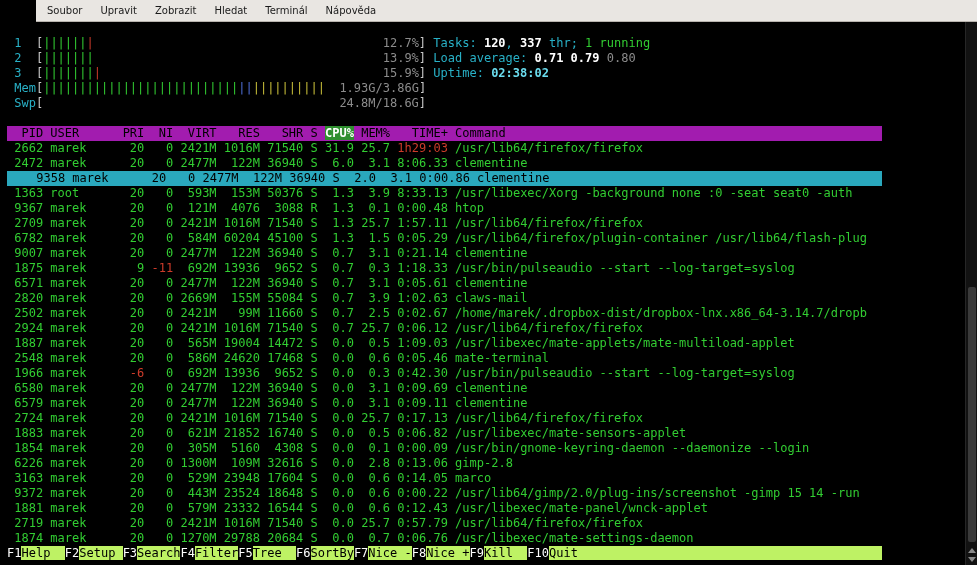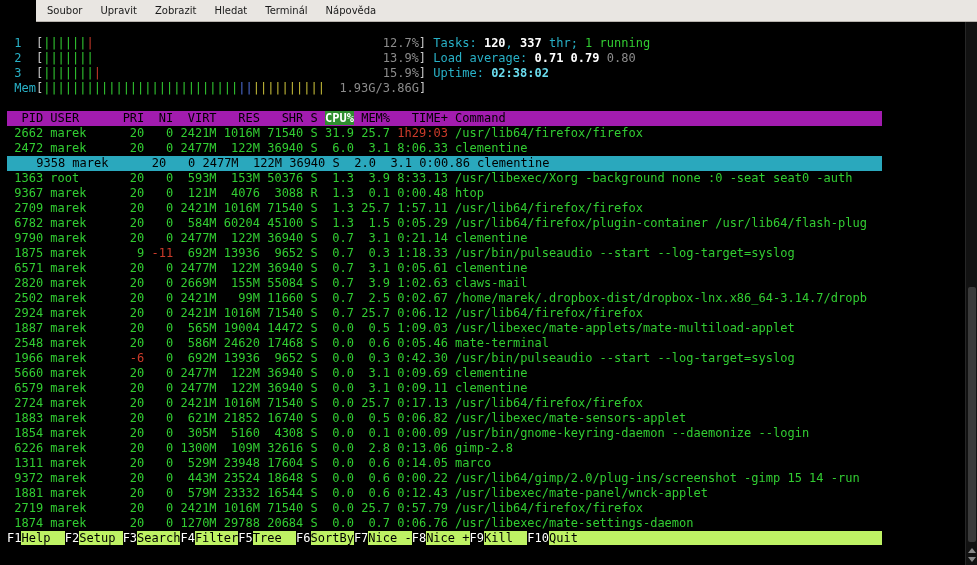--- a/index.html
+++ b/index.html
@@ -78,45 +78,46 @@
     <span class="menu-item">Hledat</span>
     <span class="menu-item">Terminál</span>
     <span class="menu-item">Nápověda</span>
   </div>
 
 <div class="terminal">
     <div class="line"><span> </span><span class="cyan">1  </span><span class="brk">[</span><span class="bar-green">||||||</span><span class="bar-red">|</span><span>                                        </span><span class="dim">12.7%</span><span class="brk">]</span><span> </span><span><span class="cyan">Tasks: </span><span class="bwhite">120</span><span class="cyan">, </span><span class="bwhite">337</span><span class="cyan"> thr; </span><span class="green">1</span><span class="green"> running</span></span></div>
     <div class="line"><span> </span><span class="cyan">2  </span><span class="brk">[</span><span class="bar-green">|||||||</span><span>                                        </span><span class="dim">13.9%</span><span class="brk">]</span><span> </span><span><span class="cyan">Load average: </span><span class="bwhite">0.71 </span><span class="bwhite">0.79 </span><span class="dim">0.80</span></span></div>
     <div class="line"><span> </span><span class="cyan">3  </span><span class="brk">[</span><span class="bar-green">|||||||</span><span class="bar-red">|</span><span>                                       </span><span class="dim">15.9%</span><span class="brk">]</span><span> </span><span><span class="cyan">Uptime: </span><span class="bcyan">02:38:02</span></span></div>
     <div class="line"><span> </span><span class="cyan">Mem</span><span class="brk">[</span><span class="bar-green">|||||||||||||||||||||||||||</span><span class="bar-blue">||</span><span class="bar-yellow">||||||||||</span><span>  </span><span class="dim">1.93G/3.86G</span><span class="brk">]</span></div>
+    <div class="line"><span> </span><span class="cyan">Swp</span><span class="brk">[</span><span>                                         </span><span class="dim">24.8M/18.6G</span><span class="brk">]</span></div>
     <div class="line"></div>
     <div class="line hdr"><span>  PID</span><span> </span><span>USER     </span><span> </span><span>PRI</span><span> </span><span> NI</span><span> </span><span> VIRT</span><span> </span><span>  RES</span><span> </span><span>  SHR</span><span> </span><span>S</span><span> </span><span class="sort">CPU%</span><span> </span><span>MEM%</span><span> </span><span>  TIME+</span><span> </span><span>Command</span></div>
     <div class="line"><span> 2662</span><span> </span><span>marek    </span><span> </span><span> 20</span><span> </span><span>  0</span><span> </span><span>2421M</span><span> </span><span>1016M</span><span> </span><span>71540</span><span> </span><span>S</span><span> </span><span>31.9</span><span> </span><span>25.7</span><span> </span><span class="red">1h29:03</span><span> </span><span>/usr/lib64/firefox/firefox</span></div>
     <div class="line"><span> 2472</span><span> </span><span>marek    </span><span> </span><span> 20</span><span> </span><span>  0</span><span> </span><span>2477M</span><span> </span><span> 122M</span><span> </span><span>36940</span><span> </span><span>S</span><span> </span><span> 6.0</span><span> </span><span> 3.1</span><span> </span><span>8:06.33</span><span> </span><span>clementine</span></div>
     <div class="line sel"><span> 9358</span><span> </span><span>marek    </span><span> </span><span> 20</span><span> </span><span>  0</span><span> </span><span>2477M</span><span> </span><span> 122M</span><span> </span><span>36940</span><span> </span><span>S</span><span> </span><span> 2.0</span><span> </span><span> 3.1</span><span> </span><span>0:00.86</span><span> </span><span>clementine</span></div>
     <div class="line"><span> 1363</span><span> </span><span>root     </span><span> </span><span> 20</span><span> </span><span>  0</span><span> </span><span> 593M</span><span> </span><span> 153M</span><span> </span><span>50376</span><span> </span><span>S</span><span> </span><span> 1.3</span><span> </span><span> 3.9</span><span> </span><span>8:33.13</span><span> </span><span>/usr/libexec/Xorg -background none :0 -seat seat0 -auth </span></div>
     <div class="line"><span> 9367</span><span> </span><span>marek    </span><span> </span><span> 20</span><span> </span><span>  0</span><span> </span><span> 121M</span><span> </span><span> 4076</span><span> </span><span> 3088</span><span> </span><span>R</span><span> </span><span> 1.3</span><span> </span><span> 0.1</span><span> </span><span>0:00.48</span><span> </span><span>htop</span></div>
     <div class="line"><span> 2709</span><span> </span><span>marek    </span><span> </span><span> 20</span><span> </span><span>  0</span><span> </span><span>2421M</span><span> </span><span>1016M</span><span> </span><span>71540</span><span> </span><span>S</span><span> </span><span> 1.3</span><span> </span><span>25.7</span><span> </span><span>1:57.11</span><span> </span><span>/usr/lib64/firefox/firefox</span></div>
     <div class="line"><span> 6782</span><span> </span><span>marek    </span><span> </span><span> 20</span><span> </span><span>  0</span><span> </span><span> 584M</span><span> </span><span>60204</span><span> </span><span>45100</span><span> </span><span>S</span><span> </span><span> 1.3</span><span> </span><span> 1.5</span><span> </span><span>0:05.29</span><span> </span><span>/usr/lib64/firefox/plugin-container /usr/lib64/flash-plug</span></div>
-    <div class="line"><span> 9790</span><span> </span><span>marek    </span><span> </span><span> 20</span><span> </span><span>  0</span><span> </span><span>2477M</span><span> </span><span> 122M</span><span> </span><span>36940</span><span> </span><span>S</span><span> </span><span> 0.7</span><span> </span><span> 3.1</span><span> </span><span>0:21.14</span><span> </span><span>clementine</span></div>
+    <div class="line"><span> 9007</span><span> </span><span>marek    </span><span> </span><span> 20</span><span> </span><span>  0</span><span> </span><span>2477M</span><span> </span><span> 122M</span><span> </span><span>36940</span><span> </span><span>S</span><span> </span><span> 0.7</span><span> </span><span> 3.1</span><span> </span><span>0:21.14</span><span> </span><span>clementine</span></div>
     <div class="line"><span> 1875</span><span> </span><span>marek    </span><span> </span><span>  9</span><span> </span><span class="red">-11</span><span> </span><span> 692M</span><span> </span><span>13936</span><span> </span><span> 9652</span><span> </span><span>S</span><span> </span><span> 0.7</span><span> </span><span> 0.3</span><span> </span><span>1:18.33</span><span> </span><span>/usr/bin/pulseaudio --start --log-target=syslog</span></div>
     <div class="line"><span> 6571</span><span> </span><span>marek    </span><span> </span><span> 20</span><span> </span><span>  0</span><span> </span><span>2477M</span><span> </span><span> 122M</span><span> </span><span>36940</span><span> </span><span>S</span><span> </span><span> 0.7</span><span> </span><span> 3.1</span><span> </span><span>0:05.61</span><span> </span><span>clementine</span></div>
     <div class="line"><span> 2820</span><span> </span><span>marek    </span><span> </span><span> 20</span><span> </span><span>  0</span><span> </span><span>2669M</span><span> </span><span> 155M</span><span> </span><span>55084</span><span> </span><span>S</span><span> </span><span> 0.7</span><span> </span><span> 3.9</span><span> </span><span>1:02.63</span><span> </span><span>claws-mail</span></div>
     <div class="line"><span> 2502</span><span> </span><span>marek    </span><span> </span><span> 20</span><span> </span><span>  0</span><span> </span><span>2421M</span><span> </span><span>  99M</span><span> </span><span>11660</span><span> </span><span>S</span><span> </span><span> 0.7</span><span> </span><span> 2.5</span><span> </span><span>0:02.67</span><span> </span><span>/home/marek/.dropbox-dist/dropbox-lnx.x86_64-3.14.7/dropb</span></div>
     <div class="line"><span> 2924</span><span> </span><span>marek    </span><span> </span><span> 20</span><span> </span><span>  0</span><span> </span><span>2421M</span><span> </span><span>1016M</span><span> </span><span>71540</span><span> </span><span>S</span><span> </span><span> 0.7</span><span> </span><span>25.7</span><span> </span><span>0:06.12</span><span> </span><span>/usr/lib64/firefox/firefox</span></div>
     <div class="line"><span> 1887</span><span> </span><span>marek    </span><span> </span><span> 20</span><span> </span><span>  0</span><span> </span><span> 565M</span><span> </span><span>19004</span><span> </span><span>14472</span><span> </span><span>S</span><span> </span><span> 0.0</span><span> </span><span> 0.5</span><span> </span><span>1:09.03</span><span> </span><span>/usr/libexec/mate-applets/mate-multiload-applet</span></div>
     <div class="line"><span> 2548</span><span> </span><span>marek    </span><span> </span><span> 20</span><span> </span><span>  0</span><span> </span><span> 586M</span><span> </span><span>24620</span><span> </span><span>17468</span><span> </span><span>S</span><span> </span><span> 0.0</span><span> </span><span> 0.6</span><span> </span><span>0:05.46</span><span> </span><span>mate-terminal</span></div>
     <div class="line"><span> 1966</span><span> </span><span>marek    </span><span> </span><span class="red"> -6</span><span> </span><span>  0</span><span> </span><span> 692M</span><span> </span><span>13936</span><span> </span><span> 9652</span><span> </span><span>S</span><span> </span><span> 0.0</span><span> </span><span> 0.3</span><span> </span><span>0:42.30</span><span> </span><span>/usr/bin/pulseaudio --start --log-target=syslog</span></div>
-    <div class="line"><span> 5660</span><span> </span><span>marek    </span><span> </span><span> 20</span><span> </span><span>  0</span><span> </span><span>2477M</span><span> </span><span> 122M</span><span> </span><span>36940</span><span> </span><span>S</span><span> </span><span> 0.0</span><span> </span><span> 3.1</span><span> </span><span>0:09.69</span><span> </span><span>clementine</span></div>
+    <div class="line"><span> 6580</span><span> </span><span>marek    </span><span> </span><span> 20</span><span> </span><span>  0</span><span> </span><span>2477M</span><span> </span><span> 122M</span><span> </span><span>36940</span><span> </span><span>S</span><span> </span><span> 0.0</span><span> </span><span> 3.1</span><span> </span><span>0:09.69</span><span> </span><span>clementine</span></div>
     <div class="line"><span> 6579</span><span> </span><span>marek    </span><span> </span><span> 20</span><span> </span><span>  0</span><span> </span><span>2477M</span><span> </span><span> 122M</span><span> </span><span>36940</span><span> </span><span>S</span><span> </span><span> 0.0</span><span> </span><span> 3.1</span><span> </span><span>0:09.11</span><span> </span><span>clementine</span></div>
     <div class="line"><span> 2724</span><span> </span><span>marek    </span><span> </span><span> 20</span><span> </span><span>  0</span><span> </span><span>2421M</span><span> </span><span>1016M</span><span> </span><span>71540</span><span> </span><span>S</span><span> </span><span> 0.0</span><span> </span><span>25.7</span><span> </span><span>0:17.13</span><span> </span><span>/usr/lib64/firefox/firefox</span></div>
     <div class="line"><span> 1883</span><span> </span><span>marek    </span><span> </span><span> 20</span><span> </span><span>  0</span><span> </span><span> 621M</span><span> </span><span>21852</span><span> </span><span>16740</span><span> </span><span>S</span><span> </span><span> 0.0</span><span> </span><span> 0.5</span><span> </span><span>0:06.82</span><span> </span><span>/usr/libexec/mate-sensors-applet</span></div>
     <div class="line"><span> 1854</span><span> </span><span>marek    </span><span> </span><span> 20</span><span> </span><span>  0</span><span> </span><span> 305M</span><span> </span><span> 5160</span><span> </span><span> 4308</span><span> </span><span>S</span><span> </span><span> 0.0</span><span> </span><span> 0.1</span><span> </span><span>0:00.09</span><span> </span><span>/usr/bin/gnome-keyring-daemon --daemonize --login</span></div>
     <div class="line"><span> 6226</span><span> </span><span>marek    </span><span> </span><span> 20</span><span> </span><span>  0</span><span> </span><span>1300M</span><span> </span><span> 109M</span><span> </span><span>32616</span><span> </span><span>S</span><span> </span><span> 0.0</span><span> </span><span> 2.8</span><span> </span><span>0:13.06</span><span> </span><span>gimp-2.8</span></div>
-    <div class="line"><span> 1311</span><span> </span><span>marek    </span><span> </span><span> 20</span><span> </span><span>  0</span><span> </span><span> 529M</span><span> </span><span>23948</span><span> </span><span>17604</span><span> </span><span>S</span><span> </span><span> 0.0</span><span> </span><span> 0.6</span><span> </span><span>0:14.05</span><span> </span><span>marco</span></div>
+    <div class="line"><span> 3163</span><span> </span><span>marek    </span><span> </span><span> 20</span><span> </span><span>  0</span><span> </span><span> 529M</span><span> </span><span>23948</span><span> </span><span>17604</span><span> </span><span>S</span><span> </span><span> 0.0</span><span> </span><span> 0.6</span><span> </span><span>0:14.05</span><span> </span><span>marco</span></div>
     <div class="line"><span> 9372</span><span> </span><span>marek    </span><span> </span><span> 20</span><span> </span><span>  0</span><span> </span><span> 443M</span><span> </span><span>23524</span><span> </span><span>18648</span><span> </span><span>S</span><span> </span><span> 0.0</span><span> </span><span> 0.6</span><span> </span><span>0:00.22</span><span> </span><span>/usr/lib64/gimp/2.0/plug-ins/screenshot -gimp 15 14 -run</span></div>
     <div class="line"><span> 1881</span><span> </span><span>marek    </span><span> </span><span> 20</span><span> </span><span>  0</span><span> </span><span> 579M</span><span> </span><span>23332</span><span> </span><span>16544</span><span> </span><span>S</span><span> </span><span> 0.0</span><span> </span><span> 0.6</span><span> </span><span>0:12.43</span><span> </span><span>/usr/libexec/mate-panel/wnck-applet</span></div>
     <div class="line"><span> 2719</span><span> </span><span>marek    </span><span> </span><span> 20</span><span> </span><span>  0</span><span> </span><span>2421M</span><span> </span><span>1016M</span><span> </span><span>71540</span><span> </span><span>S</span><span> </span><span> 0.0</span><span> </span><span>25.7</span><span> </span><span>0:57.79</span><span> </span><span>/usr/lib64/firefox/firefox</span></div>
     <div class="line"><span> 1874</span><span> </span><span>marek    </span><span> </span><span> 20</span><span> </span><span>  0</span><span> </span><span>1270M</span><span> </span><span>29788</span><span> </span><span>20684</span><span> </span><span>S</span><span> </span><span> 0.0</span><span> </span><span> 0.7</span><span> </span><span>0:06.76</span><span> </span><span>/usr/libexec/mate-settings-daemon</span></div>
     <div class="line fnbar"><span class="fnkey">F1</span><span class="fnlabel">Help  </span><span class="fnkey">F2</span><span class="fnlabel">Setup </span><span class="fnkey">F3</span><span class="fnlabel">Search</span><span class="fnkey">F4</span><span class="fnlabel">Filter</span><span class="fnkey">F5</span><span class="fnlabel">Tree  </span><span class="fnkey">F6</span><span class="fnlabel">SortBy</span><span class="fnkey">F7</span><span class="fnlabel">Nice -</span><span class="fnkey">F8</span><span class="fnlabel">Nice +</span><span class="fnkey">F9</span><span class="fnlabel">Kill  </span><span class="fnkey">F10</span><span class="fnlabel">Quit  </span><span class="fnlabel">                                                                                </span></div>
   </div>
 
 <div class="scrollbar">
   <div class="scroll-thumb"></div>
   <div class="scroll-arrow up"></div>

